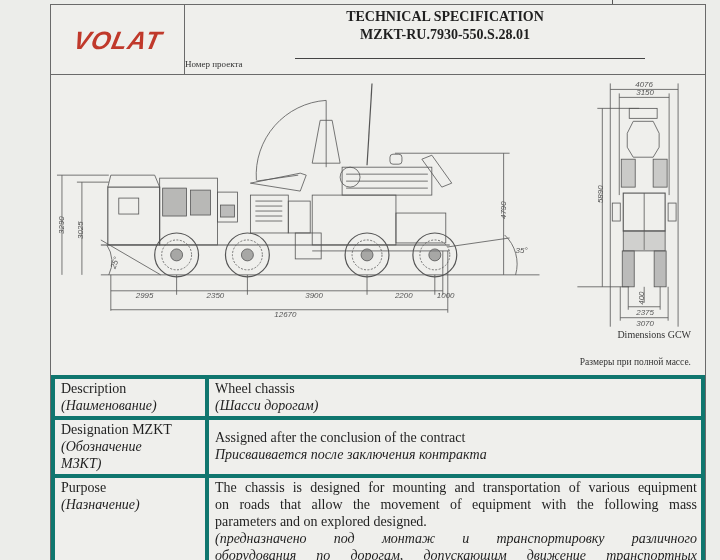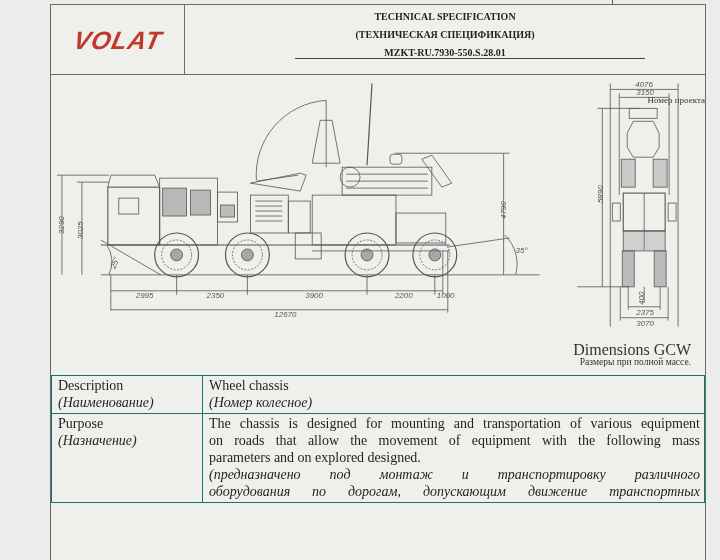--- a/index.html
+++ b/index.html
@@ -3,46 +3,45 @@
 <meta charset="utf-8">
 <style>
   html, body { margin:0; padding:0; }
   body { width:720px; height:560px; overflow:hidden; background:#ecedea; font-family:"Liberation Serif", serif; color:#1f1f1f; position:relative; }
   .sheet { position:absolute; left:50px; top:4px; width:656px; height:600px; background:#efefec; border:1px solid #6a6a6a; border-bottom:none; box-sizing:border-box; }
   .top-tick { position:absolute; left:612px; top:0; width:1px; height:4px; background:#555; }
   .header { position:absolute; left:0; top:0; width:100%; height:70px; border-bottom:1px solid #6a6a6a; box-sizing:border-box; }
   .logo-cell { position:absolute; left:0; top:0; width:134px; height:70px; border-right:1px solid #6a6a6a; box-sizing:border-box; display:flex; align-items:center; justify-content:center; }
   .logo { font-family:"Liberation Sans", sans-serif; font-weight:bold; font-style:italic; color:#c0392b; font-size:25px; letter-spacing:1px; transform:skewX(-12deg); }
   .title-cell { position:absolute; left:134px; top:0; right:0; height:70px; text-align:center; }
-  .title-line { font-weight:bold; font-size:10px; line-height:18px; }
+  .title-line { font-weight:bold; font-size:14px; line-height:18px; }
   .title-line.first { margin-top:3px; }
   .proj-rule { position:absolute; left:110px; right:60px; top:53px; height:1px; background:#444; }
-  .proj-caption { position:absolute; left:0; right:0; top:54px; font-size:9px; text-align:right; color:#333;margin-top:36px; }
+  .proj-caption { position:absolute; left:0; right:0; top:54px; font-size:9px; text-align:left; color:#333; }
   .drawing { position:absolute; left:0; top:70px; width:100%; height:300px; }
-  .dim-caption-en { position:absolute; right:14px; top:336px; font-size:16px; color:#333; }
+  .dim-caption-en { position:absolute; right:14px; top:324px; font-size:10px; color:#333; }
   .dim-caption-ru { position:absolute; right:14px; top:352px; font-size:9.5px; color:#333;margin-left:46px; }
   .drawing-bottom { position:absolute; left:0; right:0; top:370px; height:1px; background:#6a6a6a; }
   table.spec { position:absolute; left:0; top:370px; width:100%; border-collapse:collapse; font-size:14px; line-height:17px; }
-  table.spec td { border:1px solid #0f766e; vertical-align:top; padding:1px 4px 2px 6px; }
+  table.spec td { border:4px solid #0f766e; vertical-align:top; padding:1px 4px 2px 6px; }
   table.spec td.k { width:140px; }
   .ru { font-style:italic; }
   .justify { text-align:justify; text-align-last:justify; }
   .dim-text { font-family:"Liberation Sans", sans-serif; font-style:italic; font-size:8px; fill:#555; }
 </style>
 </head>
 <body>
 
 <div class="sheet">
   <div class="header">
     <div class="logo-cell">
       <span class="logo">VOLAT</span>
     </div>
     <div class="title-cell">
       <div class="title-line first">TECHNICAL SPECIFICATION</div>
-      <div class="title-line">(ТЕХНИЧЕСКАЯ СПЕЦИФИКАЦИЯ)</div>
       <div class="title-line">MZKT-RU.7930-550.S.28.01</div>
       <div class="proj-rule"></div>
       <div class="proj-caption">Номер проекта</div>
     </div>
   </div>
 
   <svg class="drawing" width="656" height="300" viewBox="0 0 656 300">
     <g stroke="#555" stroke-width="0.8" fill="none">
 
       <g>
@@ -185,21 +184,31 @@
 
   <table class="spec">
     <tbody>
         <tr>
       <td class="k">
         <div>Description</div>
         <div class="ru">(Наименование)</div>
       </td>
       <td>
         <div>Wheel chassis</div>
-        <div class="ru">(Номер колесное)</div>
+        <div class="ru">(Шасси дорогам)</div>
+      </td>
+    </tr>
+    <tr>
+      <td class="k">
+        <div>Designation MZKT</div>
+        <div class="ru" style="width:110px">(Обозначение МЗКТ)</div>
+      </td>
+      <td style="padding-top:9px">
+        <div>Assigned after the conclusion of the contract</div>
+        <div class="ru">Присваивается после заключения контракта</div>
       </td>
     </tr>
     <tr>
       <td class="k">
         <div>Purpose</div>
         <div class="ru">(Назначение)</div>
       </td>
       <td>
         <div class="justify">The chassis is designed for mounting and transportation of various equipment</div>
         <div class="justify">on roads that allow the movement of equipment with the following mass</div>

